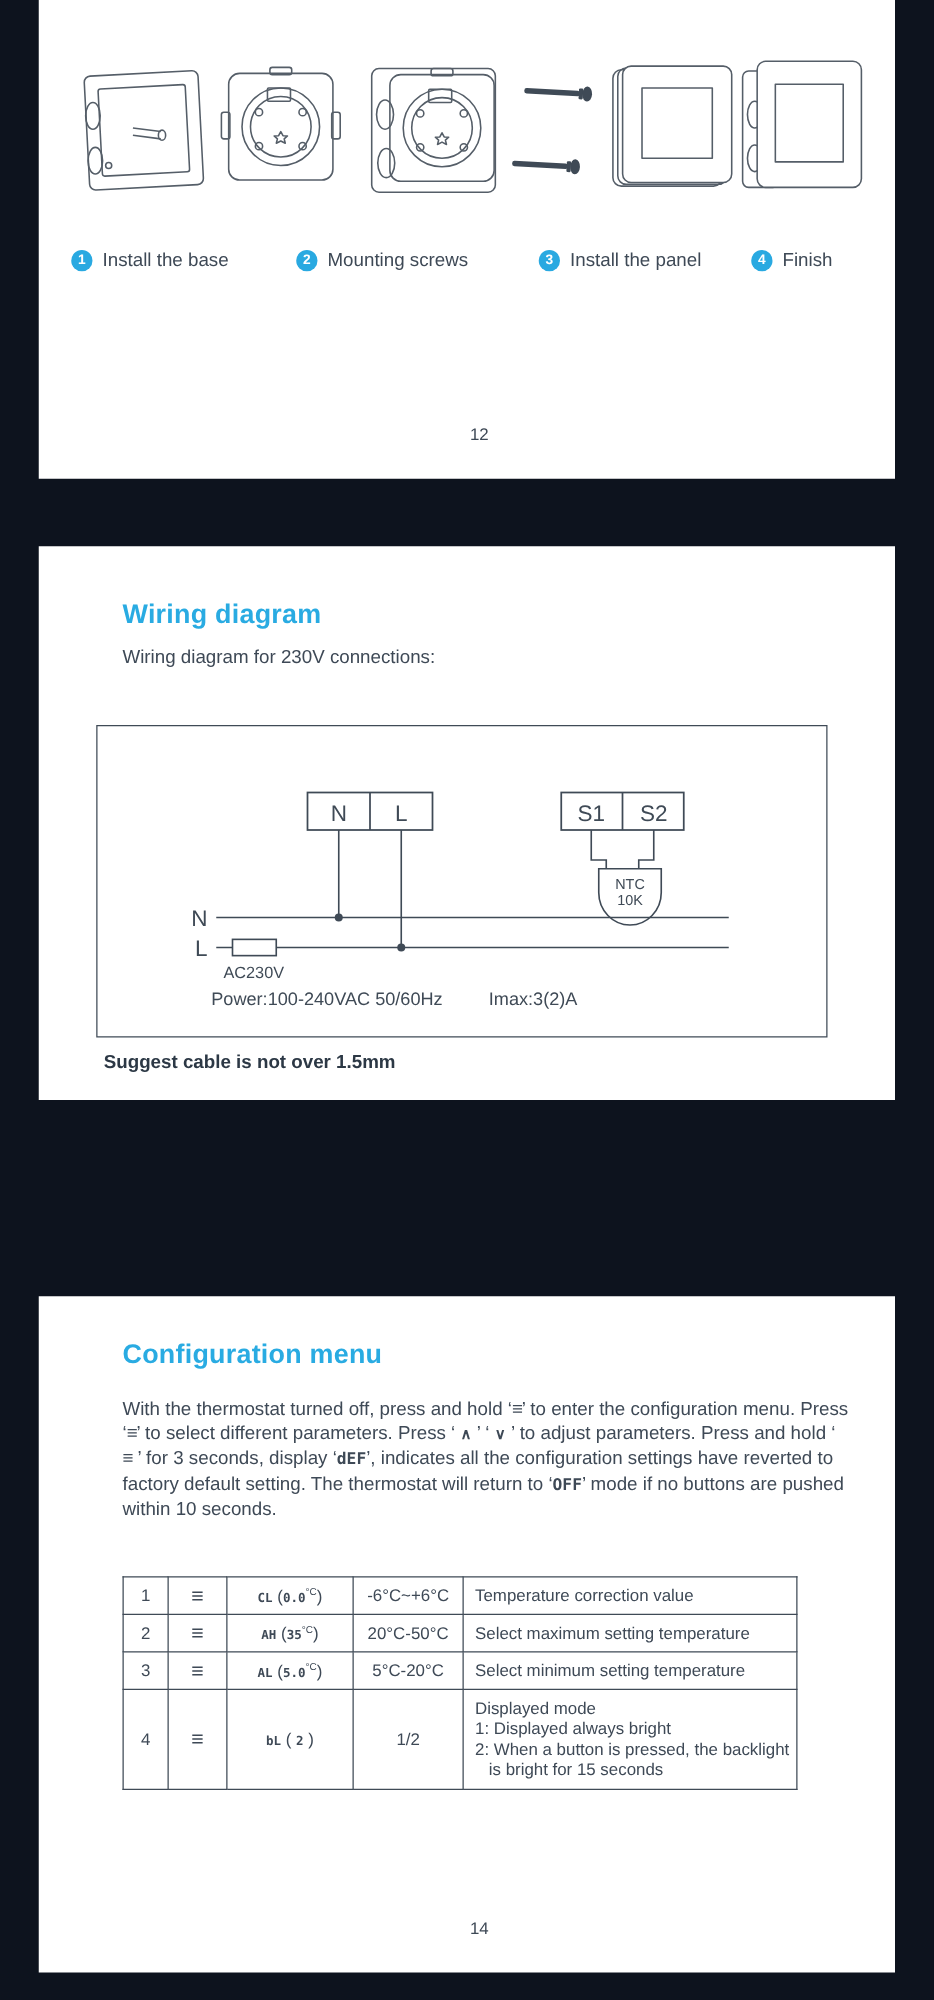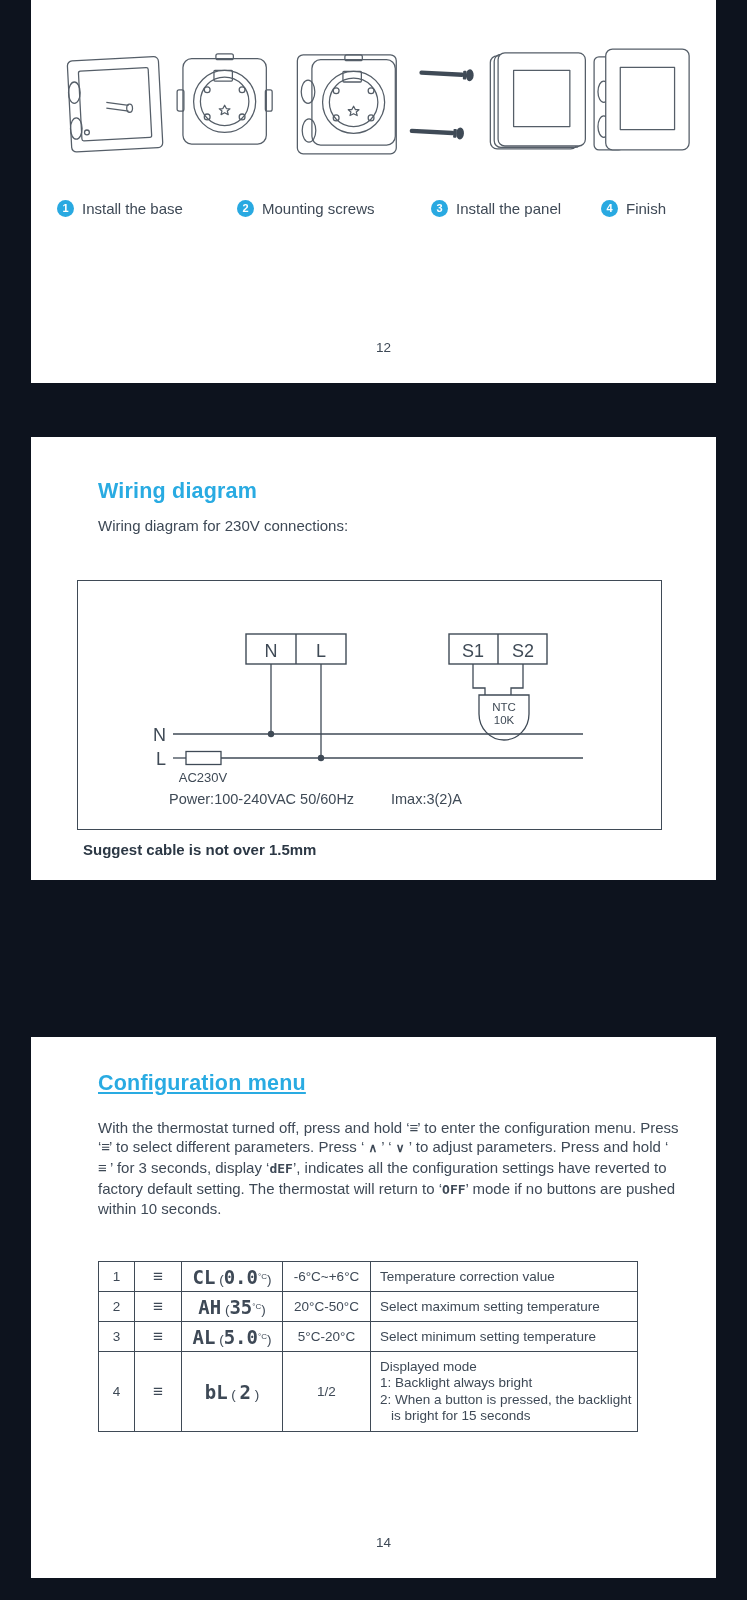--- a/index.html
+++ b/index.html
@@ -45,21 +45,21 @@
   .subtitle { position:absolute; left:67px; top:80px; font-size:15px; color:#3e4956; }
   .wiring-box {
     position:absolute; left:46px; top:143px; width:585px; height:250px;
     border:1.5px solid #3f4a56;
   }
   .cable-note {
     position:absolute; left:52px; top:404px; font-size:15px; font-weight:bold; color:#2c3845;
   }
 
   
-  #config-heading { top:34px;text-decoration:underline; }
+  #config-heading { top:34px; }
   .para {
     position:absolute; left:67px; top:81px; width:582px;
     font-size:15px; line-height:19.2px; color:#3e4956;
   }
   .mi { font-size:15px; font-weight:bold; letter-spacing:-1px; }
   .chev { font-size:12px; font-weight:bold; }
   .seg  { font-family:"DejaVu Sans Mono", monospace; font-weight:bold; font-size:13px; }
 
   table.cfg {
     position:absolute; left:67px; top:224px; width:539px;
@@ -73,21 +73,21 @@
   table.cfg th { line-height:15px; }
   table.cfg .c-item { width:36px; }
   table.cfg .c-btn  { width:47px; }
   table.cfg .c-disp { width:101px; }
   table.cfg .c-sel  { width:88px; }
   table.cfg .c-desc { width:267px; }
   table.cfg td.desc { text-align:left; padding-left:9px; }
   table.cfg tr.r    { height:30px; }
   table.cfg tr.r4   { height:80px; }
   .btn-glyph { font-size:17px; font-weight:bold; }
-  .disp .seg { font-size:19px; }
+  .disp .seg { font-size:10px; }
   .disp sup  { font-size:8px; }
   .small-hdr { font-size:12.5px; }
   .desc-line { line-height:16.5px; }
   .desc-line.indent { padding-left:11px; }
 
   svg text { font-family:"Liberation Sans", sans-serif; fill:#3f4a56; }
 </style>
 </head>
 <body>
 
@@ -274,21 +274,21 @@
       <td class="desc">Select minimum setting temperature</td>
     </tr>
 
     <tr class="r4">
       <td>4</td>
       <td class="btn-glyph">≡</td>
       <td class="disp"><span class="seg">bL</span> <span>( </span><span class="seg">2</span><span> )</span></td>
       <td>1/2</td>
       <td class="desc">
         <div class="desc-line">Displayed mode</div>
-        <div class="desc-line">1: Backlight always bright</div>
+        <div class="desc-line">1: Displayed always bright</div>
         <div class="desc-line">2: When a button is pressed, the backlight</div>
         <div class="desc-line indent">is bright for 15 seconds</div>
       </td>
     </tr>
   </tbody>
     </table>
 
   <div class="page-number">14</div>
 </div>
 

